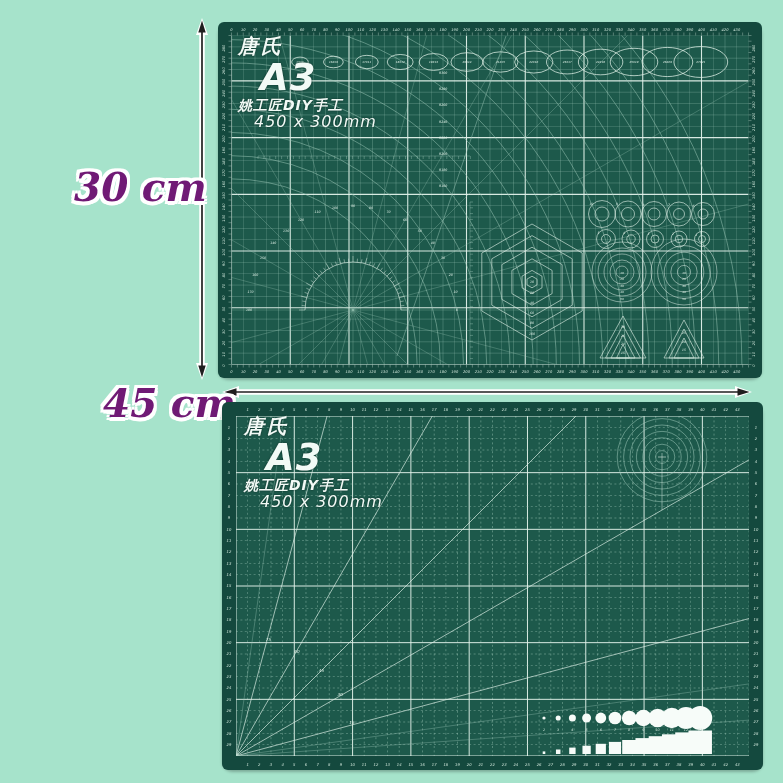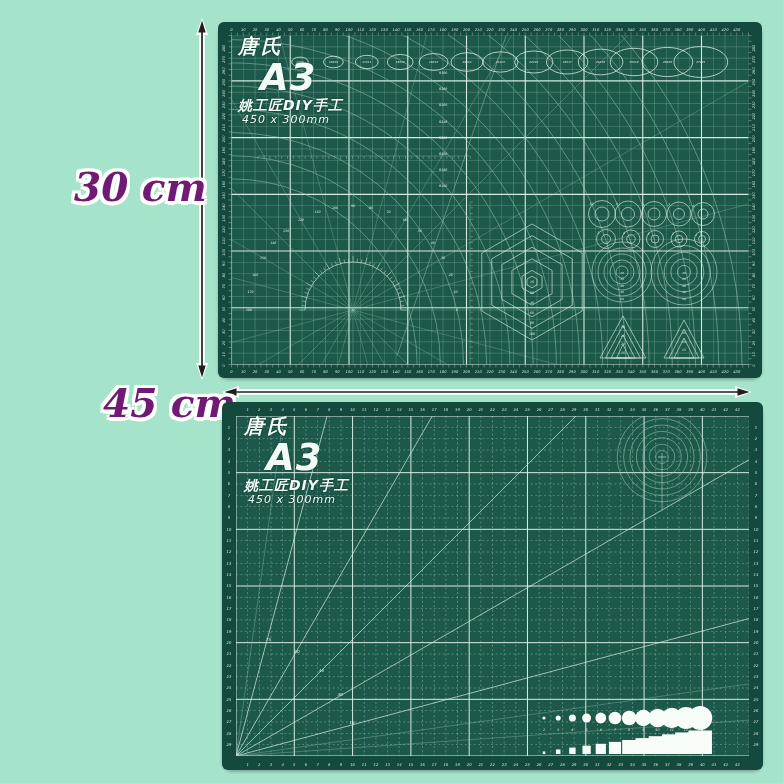--- a/index.html
+++ b/index.html
@@ -7,21 +7,21 @@
   #stage{position:relative;width:783px;height:783px;}
   .mat{position:absolute;border-radius:10px;box-shadow:0 2px 3px rgba(0,0,0,.25);font-style:italic;}
   #front-wrap{left:218px;top:22px;width:544px;height:356px;}
   #back-wrap{left:222px;top:402px;width:541px;height:368px;}
   svg{display:block;}
   svg text{font-family:"DejaVu Sans",sans-serif;}
   .mat-header{position:absolute;color:#f2faf6;line-height:1;text-shadow:0 0 2px rgba(0,30,24,.8);}
   .mh-brand{font-size:20px;font-weight:700;letter-spacing:3px;}
   .mh-a3{font-size:37px;font-weight:600;margin:3px 0 2px 22px;letter-spacing:1px;}
   .mh-sub{font-size:14px;letter-spacing:1px;font-weight:700;}
-  .mh-spec{font-size:11px;margin-top:2px;margin-left:4px;letter-spacing:1px;}
+  .mh-spec{font-size:16px;margin-top:2px;margin-left:16px;letter-spacing:1px;}
   .cm-label{position:absolute;font-family:"DejaVu Serif",serif;font-style:italic;font-weight:700;
     font-size:39px;color:#701a75;white-space:nowrap;
     text-shadow:-3px -3px 0 #fff,3px -3px 0 #fff,-3px 3px 0 #fff,3px 3px 0 #fff,
                 -3px 0 0 #fff,3px 0 0 #fff,0 -3px 0 #fff,0 4px 0 #fff;text-align:center;}
   #height-label{left:74px;top:164px;}
   #width-label{left:103px;top:380px;}
   .arrow{position:absolute;}
   #height-arrow{left:194px;top:18px;}
   #width-arrow{left:222px;top:383px;}
 </style>

